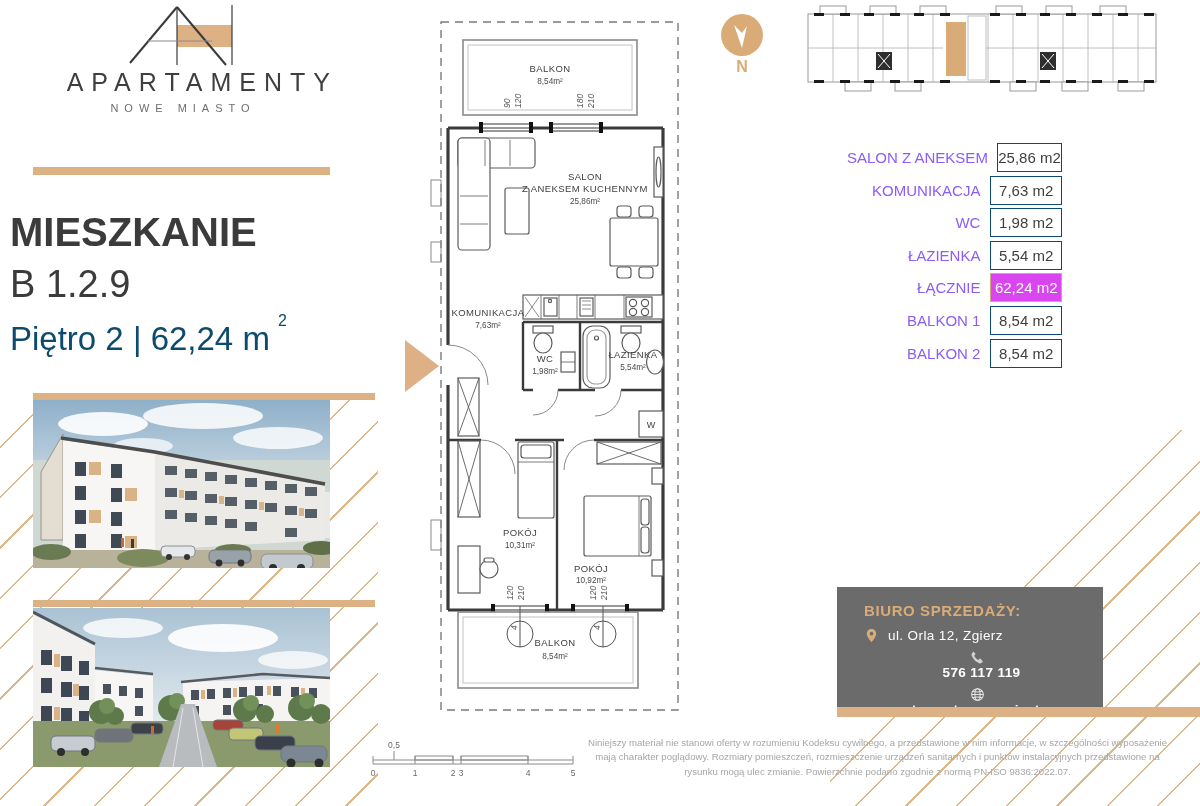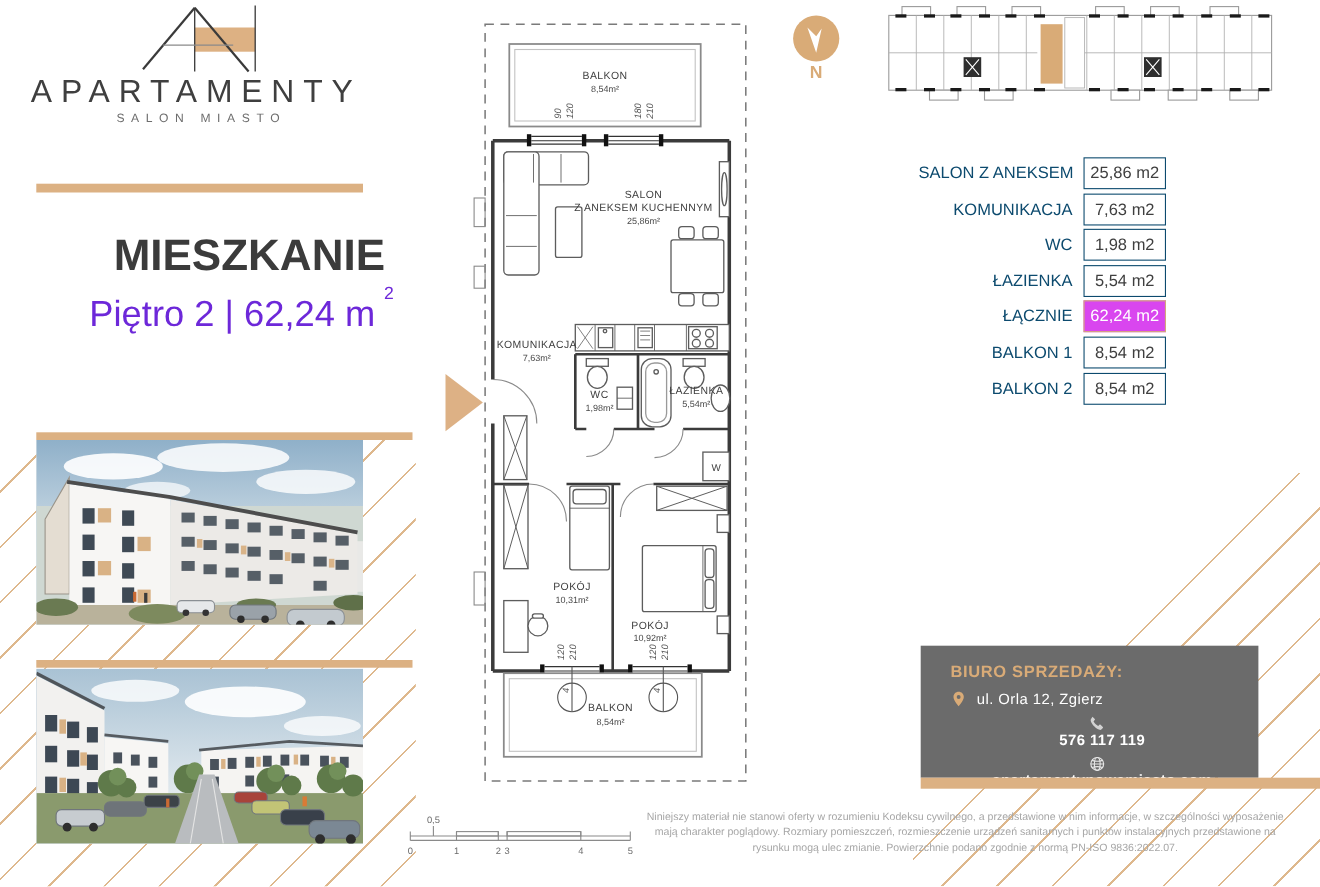--- a/index.html
+++ b/index.html
@@ -1,31 +1,31 @@
 <!DOCTYPE html>
 <html><head>
 <meta charset="utf-8">
 <style>
   html,body{margin:0;padding:0;}
   body{width:1200px;height:806px;position:relative;overflow:hidden;background:#fff;
        font-family:"Liberation Sans",sans-serif;color:#3c3c3c;}
   .abs{position:absolute;}
 
   
-  .brand-name{left:28px;top:68px;width:310px;text-align:left;font-size:29px;
+  .brand-name{left:28px;top:68px;width:310px;text-align:right;font-size:25px;
               letter-spacing:8px;color:#3f3f3f;font-weight:400;}
   .brand-sub{left:28px;top:102px;width:310px;text-align:center;font-size:11px;
              letter-spacing:6px;color:#6d6d6d;}
   .gold-bar{left:33px;top:167px;width:297px;height:8px;background:#dcb183;}
 
   
-  .title-block{left:10px;top:212px;width:340px;text-align:right;}
+  .title-block{left:10px;top:212px;width:340px;text-align:left;}
   .title-main{font-size:40px;font-weight:600;color:#3b3b3b;line-height:1.0;}
   .title-unit{font-size:38px;font-weight:500;color:#3b3b3b;margin-top:11px;}
-  .title-floor{font-size:33px;font-weight:400;color:#6d28d9;margin-top:14px;}
+  .title-floor{font-size:33px;font-weight:400;color:#0c4a6e;margin-top:14px;}
   .title-floor sup{font-size:16px;position:relative;top:-12px;left:8px;}
 
   
   .hatch{background:repeating-linear-gradient(135deg,transparent 0 34px,#deb88d 34px 35.6px);}
   .hatch-left{left:0;top:398px;width:378px;height:408px;}
   .hatch-right{left:830px;top:430px;width:370px;height:376px;
                clip-path:polygon(84% 0,100% 0,100% 100%,0 100%,0 82%);}
 
   .photo-bar{height:7px;background:#dcb183;}
   .photo-frame{background:#c8d4dc;overflow:hidden;}
@@ -41,27 +41,27 @@
     border-left:34px solid #ddb185;}
 
   
   .compass{left:720px;top:14px;width:44px;text-align:center;}
   .compass-circle{width:42px;height:42px;border-radius:50%;background:#d9ab77;margin:0 auto;}
   .compass-n{color:#d9ab77;font-weight:bold;font-size:16px;margin-top:2px;}
 
   
   .area-table{left:835px;top:143px;width:227px;}
   .trow{display:flex;align-items:center;margin-bottom:3.6px;}
-  .tlabel{width:140px;text-align:right;font-size:15px;color:#0c4a6e;margin-right:10px;white-space:nowrap;}
+  .tlabel{width:140px;text-align:right;font-size:15px;color:#8b5cf6;margin-right:10px;white-space:nowrap;margin-left:12px;}
   .tval{width:73px;height:27px;line-height:27px;text-align:center;font-size:15px;color:#3f3f3f;
         border:1px solid #0c4a6e;background:#fff;}
   .trow.total .tval{background:#d946ef;border-color:#d3a97b;color:#fff;}
 
   
-  .sales-box{left:837px;top:587px;width:307px;height:120px;background:#6b6b6b;
+  .sales-box{left:837px;top:587px;width:266px;height:120px;background:#6b6b6b;
              box-sizing:border-box;padding:15px 4px 0 27px;}
   .sales-heading{color:#d9ab77;font-weight:bold;font-size:15px;letter-spacing:.6px;margin-bottom:9px;}
   .sales-line{display:flex;align-items:center;color:#fff;font-size:13.5px;letter-spacing:.4px;margin-bottom:7px;}
   .sales-line .ic{width:15px;height:15px;margin-right:9px;flex:0 0 15px;}
   .sales-line.bold{font-weight:bold;flex-direction:column;}
   .sales-bar{left:837px;top:707px;width:363px;height:10px;background:#dcb183;}
 
   
   .disclaimer{left:585px;top:736px;width:585px;text-align:center;font-size:9.6px;
               line-height:1.5;color:#a6a6a6;}
@@ -262,25 +262,26 @@
 
 <svg class="abs" style="left:120px;top:3px;" width="130" height="64" viewBox="0 0 130 64">
   <rect x="57" y="22" width="55" height="22" fill="#ddb183"></rect>
   <line x1="10" y1="60" x2="57" y2="4" stroke="#3a3a3a" stroke-width="2"></line>
   <line x1="57" y1="4" x2="106" y2="62" stroke="#3a3a3a" stroke-width="2"></line>
   <line x1="57" y1="4" x2="57" y2="62" stroke="#3a3a3a" stroke-width="1.2"></line>
   <line x1="112" y1="2" x2="112" y2="62" stroke="#3a3a3a" stroke-width="1.2"></line>
   <line x1="28" y1="38" x2="92" y2="38" stroke="#8a8a8a" stroke-width="1"></line>
 </svg>
 <div class="abs brand-name">APARTAMENTY</div>
-<div class="abs brand-sub">SALON MIASTO</div>
+<div class="abs brand-sub">NOWE MIASTO</div>
 <div class="abs gold-bar"></div>
 
 <div class="abs title-block">
   <div class="title-main">MIESZKANIE</div>
+  <div class="title-unit">B 1.2.9</div>
   <div class="title-floor"><span>Piętro 2 | 62,24 m</span><sup>2</sup></div>
 </div>
 
 <div class="abs entry-arrow"></div>
 
 <svg class="abs" style="left:425px;top:0;" width="285" height="740" viewBox="0 0 285 740">
 
   <rect x="16" y="22" width="237" height="688" fill="none" stroke="#7a7a7a" stroke-width="1.4" stroke-dasharray="8 6"></rect>
   <rect x="6" y="180" width="10" height="26" fill="none" stroke="#8a8a8a"></rect>
   <rect x="6" y="242" width="10" height="20" fill="none" stroke="#8a8a8a"></rect>

